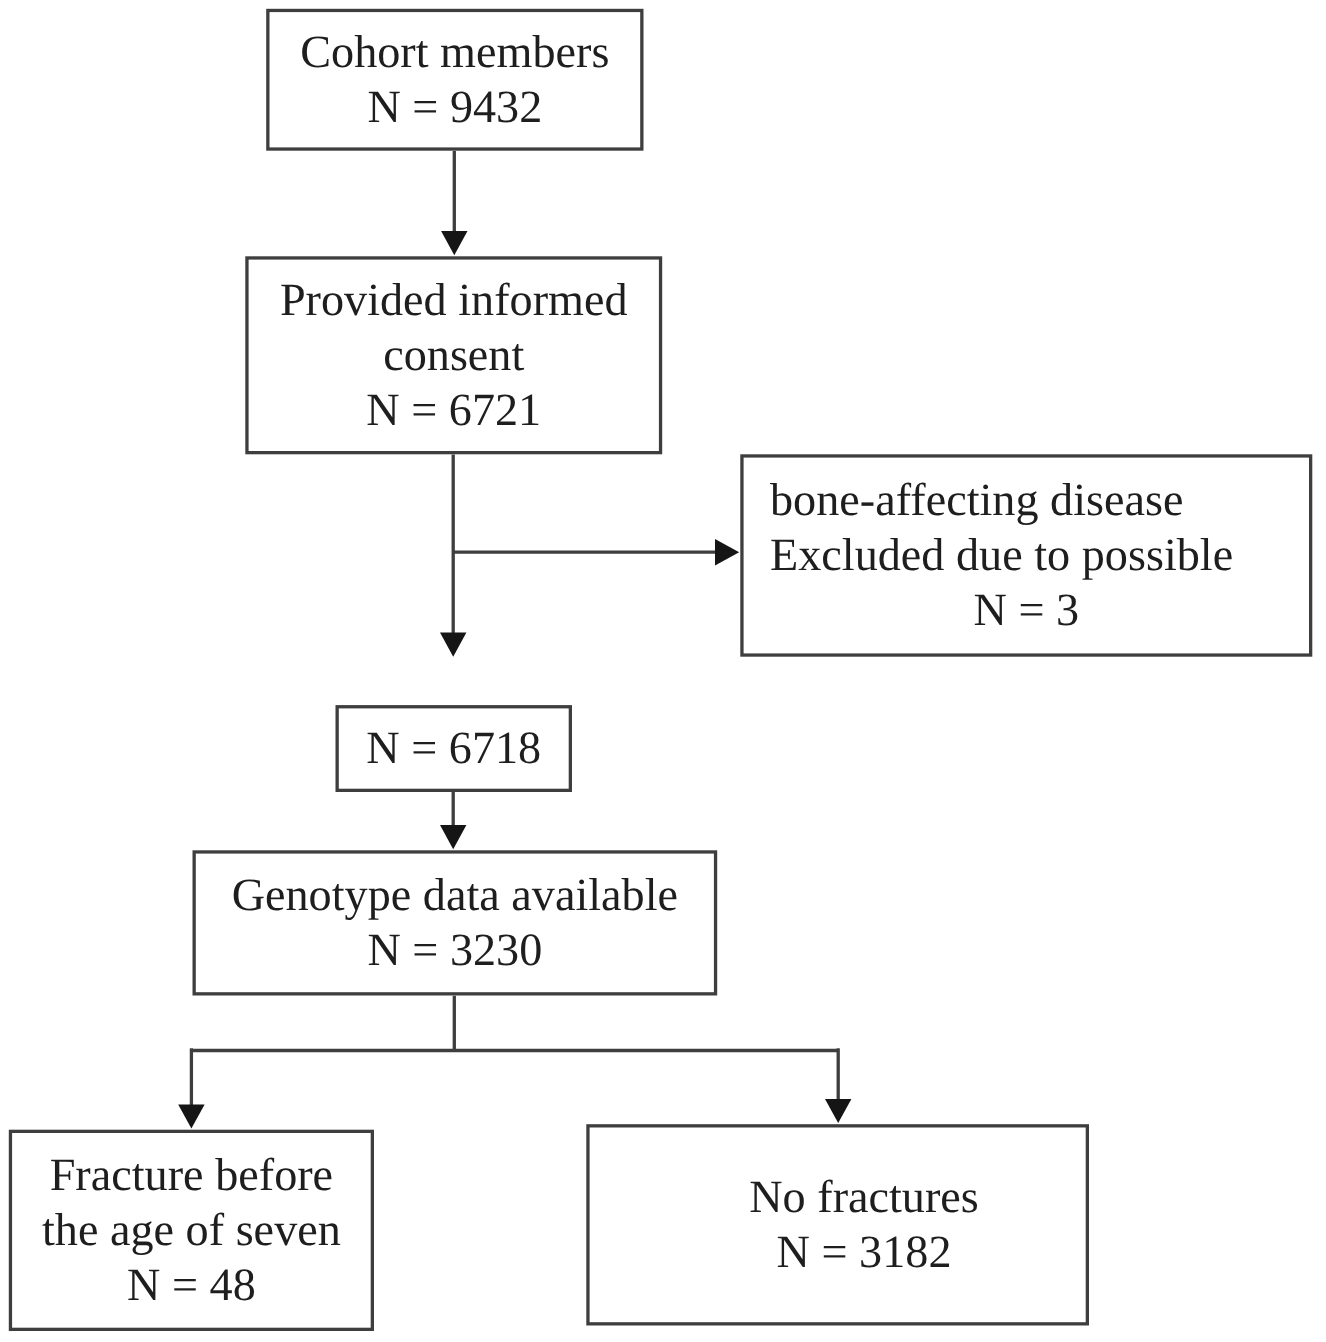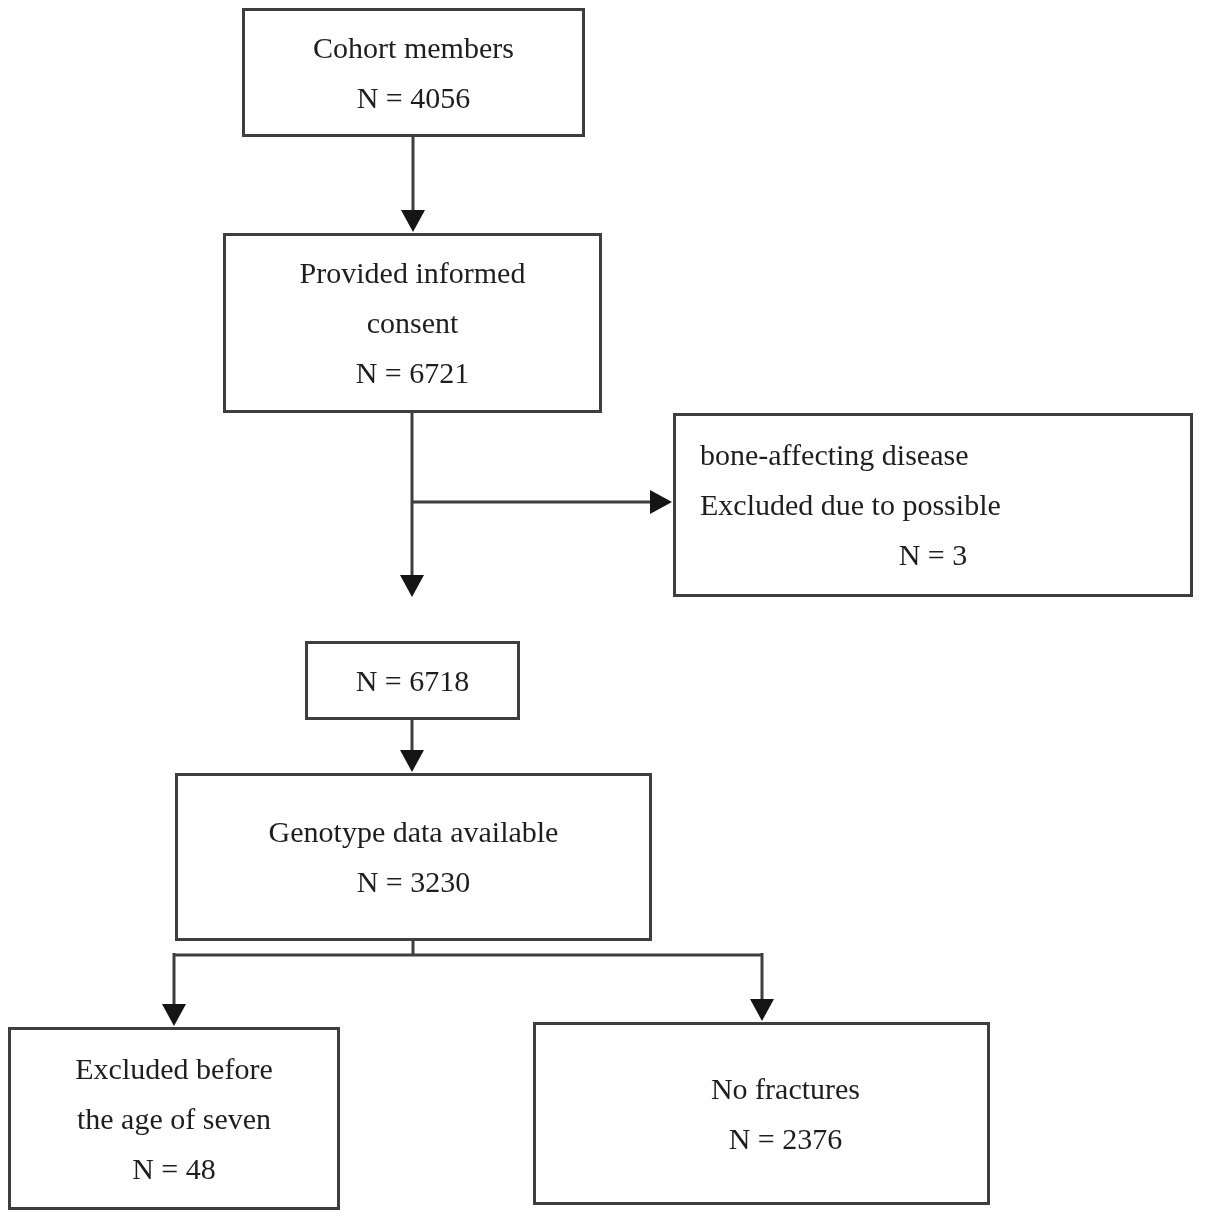--- a/index.html
+++ b/index.html
@@ -25,39 +25,39 @@
   .flow-box {
     position: absolute;
     box-sizing: border-box;
     border: 3px solid #3e3e3e;
     background: #ffffff;
     display: flex;
     flex-direction: column;
     justify-content: center;
     align-items: center;
     text-align: center;
-    font-size: 30px;
+    font-size: 42px;
     line-height: 50px;
     color: #1e1e1e;
   }
   .flow-line {
     display: block;
     width: 100%;
   }
   .flow-line.align-left {
     text-align: left;
     padding-left: 24px;
     box-sizing: border-box;
   }
   
   .box-cohort      { left: 242px; top: 8px;    width: 343px; height: 129px; }
   .box-consent     { left: 223px; top: 233px;  width: 379px; height: 180px; }
   .box-excluded    { left: 673px; top: 413px;  width: 520px; height: 184px; }
   .box-n6718       { left: 305px; top: 598px;  width: 215px; height: 79px; margin-top: 43px;  }
-  .box-genotype    { left: 175px; top: 773px;  width: 477px; height: 168px; }
+  .box-genotype    { left: 175px; top: 773px;  width: 477px; height: 132px; }
   .box-fracture    { left: 8px;   top: 1027px; width: 332px; height: 183px; }
   .box-nofracture  { left: 533px; top: 1022px; width: 457px; height: 183px; padding-left: 48px; }
 </style>
 </head>
 <body>
 
 <div class="canvas">
 
   <svg class="connectors" width="1205" height="1220" viewBox="0 0 1205 1220">
 
@@ -79,21 +79,21 @@
 
     <line x1="174" y1="953" x2="174" y2="1021" stroke="#3e3e3e" stroke-width="3"></line>
     <polygon points="162,1004 186,1004 174,1026" fill="#151515"></polygon>
 
     <line x1="762" y1="953" x2="762" y2="1016" stroke="#3e3e3e" stroke-width="3"></line>
     <polygon points="750,999 774,999 762,1021" fill="#151515"></polygon>
   </svg>
 
   <div class="flow-box box-cohort">
     <span class="flow-line">Cohort members</span>
-    <span class="flow-line">N = 4056</span>
+    <span class="flow-line">N = 9432</span>
   </div>
 
   <div class="flow-box box-consent">
     <span class="flow-line">Provided informed</span>
     <span class="flow-line">consent</span>
     <span class="flow-line">N = 6721</span>
   </div>
 
   <div class="flow-box box-excluded">
     <span class="flow-line align-left">bone-affecting disease</span>
@@ -104,23 +104,23 @@
   <div class="flow-box box-n6718">
     <span class="flow-line">N = 6718</span>
   </div>
 
   <div class="flow-box box-genotype">
     <span class="flow-line">Genotype data available</span>
     <span class="flow-line">N = 3230</span>
   </div>
 
   <div class="flow-box box-fracture">
-    <span class="flow-line">Excluded before</span>
+    <span class="flow-line">Fracture before</span>
     <span class="flow-line">the age of seven</span>
     <span class="flow-line">N = 48</span>
   </div>
 
   <div class="flow-box box-nofracture">
     <span class="flow-line">No fractures</span>
-    <span class="flow-line">N = 2376</span>
+    <span class="flow-line">N = 3182</span>
   </div>
 
 </div>
 
 </body></html>

